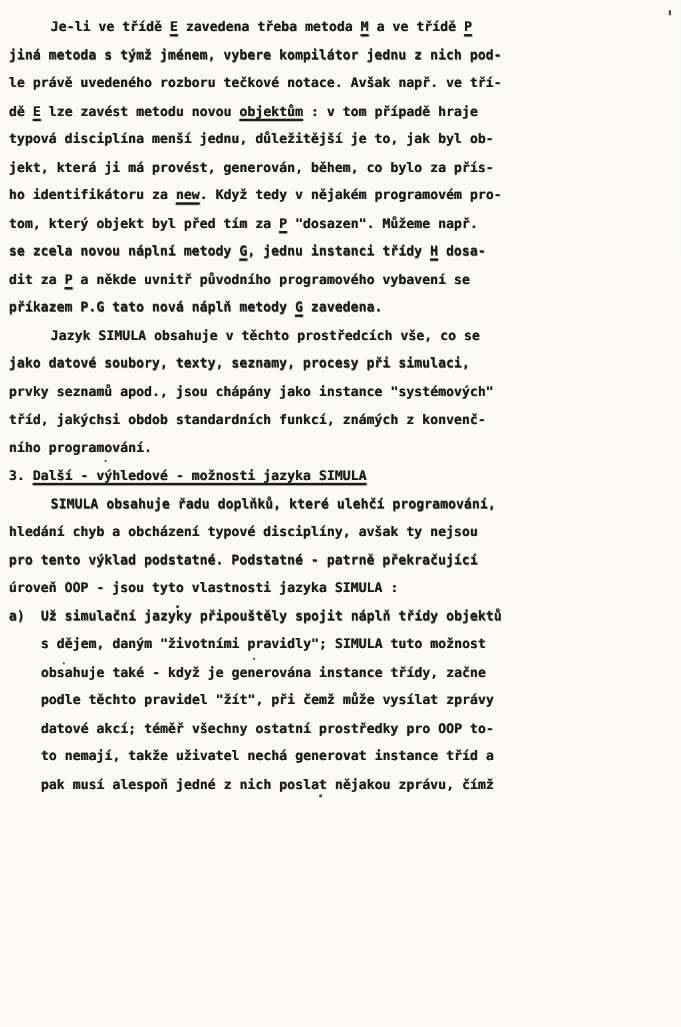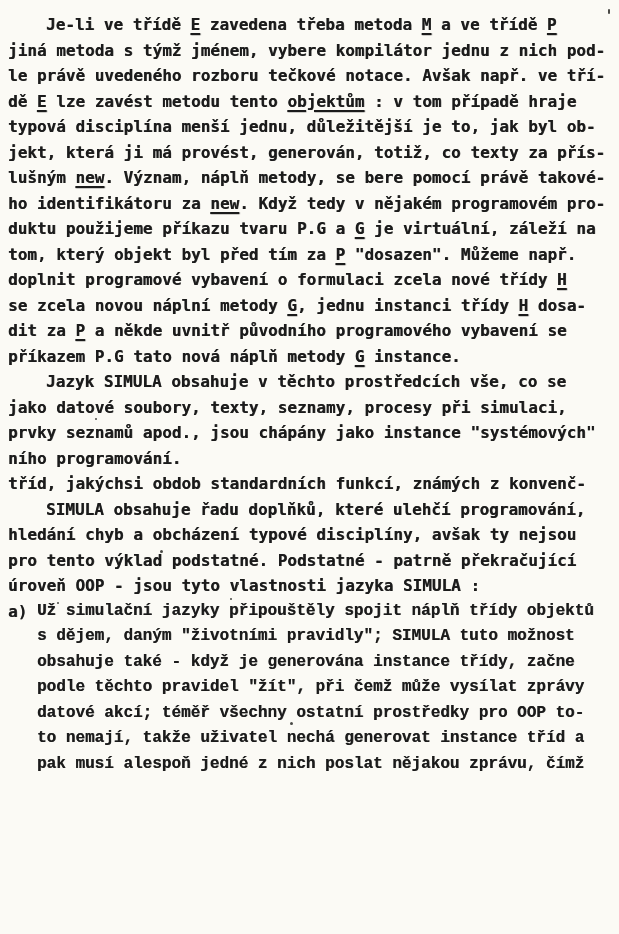--- a/index.html
+++ b/index.html
@@ -4,42 +4,42 @@
 <style>
   html,body{margin:0;padding:0;background:#e8e8e4;}
   .page{
     position:relative;
     width:619px;height:934px;
     box-sizing:border-box;
     background:#fbfaf5;
     color:#1b1b1b;
     font-family:"DejaVu Sans Mono","Liberation Mono",monospace;
     font-weight:700;
-    font-size:16px;
+    font-size:12px;
     line-height:25.5px;
     padding:12px 0 0 8px;
     overflow:hidden;
     text-shadow:0.4px 0.3px 0.4px rgba(27,27,27,0.72);
   }
   .line{white-space:pre;}
   .block{margin:0;}
   .page > .block:nth-of-type(2){margin-top:5px;}
   .page > .block:nth-of-type(3){margin-top:33px;}
   .page > .block:nth-of-type(4){margin-top:30px;}
   .page > .block:nth-of-type(5){margin-top:22px;}
   .paragraph .line:first-child{text-indent:38px;}
   .u{
     text-decoration:underline;
     text-decoration-thickness:1.7px;
     text-underline-offset:3px;
   }
   .heading{white-space:pre;}
   .list-item{display:flex;}
   .list-marker{flex:none;width:29px;}
-  .list-body{flex:1;min-width:0;font-family:Liberation Mono, monospace;}
+  .list-body{flex:1;min-width:0;}
   .speck{position:absolute;background:#4a4a46;border-radius:50%;}
   .s1{left:608px;top:9px;width:2px;height:5px;border-radius:1px;}
   .s2{left:290px;top:722px;width:3px;height:3px;}
   .s3{left:237px;top:583px;width:2px;height:2px;}
   .s4{left:160px;top:550px;width:3px;height:3px;}
   .s5{left:57px;top:602px;width:2px;height:2px;}
   .s6{left:230px;top:598px;width:2px;height:2px;}
   .s7{left:95px;top:418px;width:2px;height:2px;}
 </style>
 </head>
@@ -52,39 +52,37 @@
   <div class="speck s3"></div>
   <div class="speck s4"></div>
   <div class="speck s5"></div>
   <div class="speck s6"></div>
   <div class="speck s7"></div>
 
 <div class="block paragraph">
       <div class="line"><span>Je-li ve třídě </span><span class="u">E</span><span> zavedena třeba metoda </span><span class="u">M</span><span> a ve třídě </span><span class="u">P</span></div>
       <div class="line"><span>jiná metoda s týmž jménem, vybere kompilátor jednu z nich pod-</span></div>
       <div class="line"><span>le právě uvedeného rozboru tečkové notace. Avšak např. ve tří-</span></div>
-      <div class="line"><span>dě </span><span class="u">E</span><span> lze zavést metodu tento </span><span class="u">objektům</span><span> : v tom případě hraje</span></div>
+      <div class="line"><span>dě </span><span class="u">E</span><span> lze zavést metodu novou </span><span class="u">objektům</span><span> : v tom případě hraje</span></div>
       <div class="line"><span>typová disciplína menší jednu, důležitější je to, jak byl ob-</span></div>
-      <div class="line"><span>jekt, která ji má provést, generován, totiž, co texty za přís-</span></div>
-      <div class="line"><span>lušným </span><span class="u">new</span><span>. Význam, náplň metody, se bere pomocí právě takové-</span></div>
+      <div class="line"><span>jekt, která ji má provést, generován, během, co bylo za přís-</span></div>
       <div class="line"><span>ho identifikátoru za </span><span class="u">new</span><span>. Když tedy v nějakém programovém pro-</span></div>
-      <div class="line"><span>duktu použijeme příkazu tvaru P.G a </span><span class="u">G</span><span> je virtuální, záleží na</span></div>
       <div class="line"><span>tom, který objekt byl před tím za </span><span class="u">P</span><span> "dosazen". Můžeme např.</span></div>
-      <div class="line"><span>doplnit programové vybavení o formulaci zcela nové třídy </span><span class="u">H</span></div>
       <div class="line"><span>se zcela novou náplní metody </span><span class="u">G</span><span>, jednu instanci třídy </span><span class="u">H</span><span> dosa-</span></div>
       <div class="line"><span>dit za </span><span class="u">P</span><span> a někde uvnitř původního programového vybavení se</span></div>
-      <div class="line"><span>příkazem P.G tato nová náplň metody </span><span class="u">G</span><span> instance.</span></div>
+      <div class="line"><span>příkazem P.G tato nová náplň metody </span><span class="u">G</span><span> zavedena.</span></div>
     </div>
     <div class="block paragraph">
       <div class="line"><span>Jazyk SIMULA obsahuje v těchto prostředcích vše, co se</span></div>
       <div class="line"><span>jako datové soubory, texty, seznamy, procesy při simulaci,</span></div>
       <div class="line"><span>prvky seznamů apod., jsou chápány jako instance "systémových"</span></div>
+      <div class="line"><span>tříd, jakýchsi obdob standardních funkcí, známých z konvenč-</span></div>
       <div class="line"><span>ního programování.</span></div>
-      <div class="line"><span>tříd, jakýchsi obdob standardních funkcí, známých z konvenč-</span></div>
     </div>
+    <div class="block heading"><span>3. </span><span class="u">Další - výhledové - možnosti jazyka SIMULA</span></div>
     <div class="block paragraph">
       <div class="line"><span>SIMULA obsahuje řadu doplňků, které ulehčí programování,</span></div>
       <div class="line"><span>hledání chyb a obcházení typové disciplíny, avšak ty nejsou</span></div>
       <div class="line"><span>pro tento výklad podstatné. Podstatné - patrně překračující</span></div>
       <div class="line"><span>úroveň OOP - jsou tyto vlastnosti jazyka SIMULA :</span></div>
     </div>
     <div class="block list-item">
       <span class="list-marker">a)</span>
       <div class="list-body">
         <div class="line"><span>Už simulační jazyky připouštěly spojit náplň třídy objektů</span></div>

